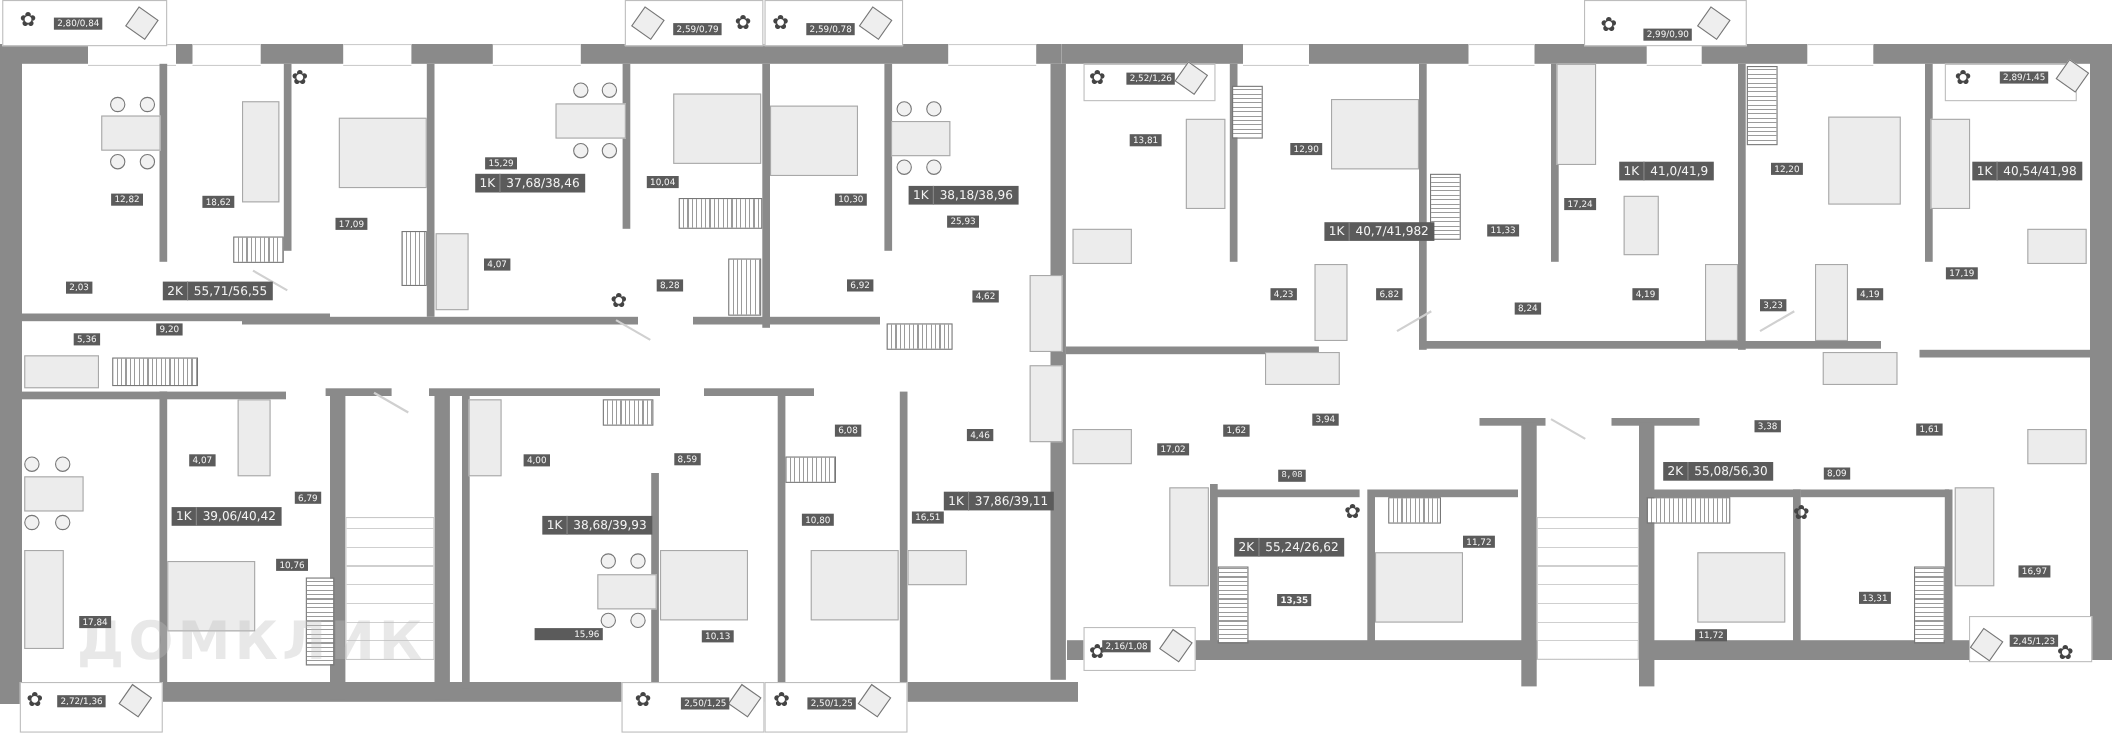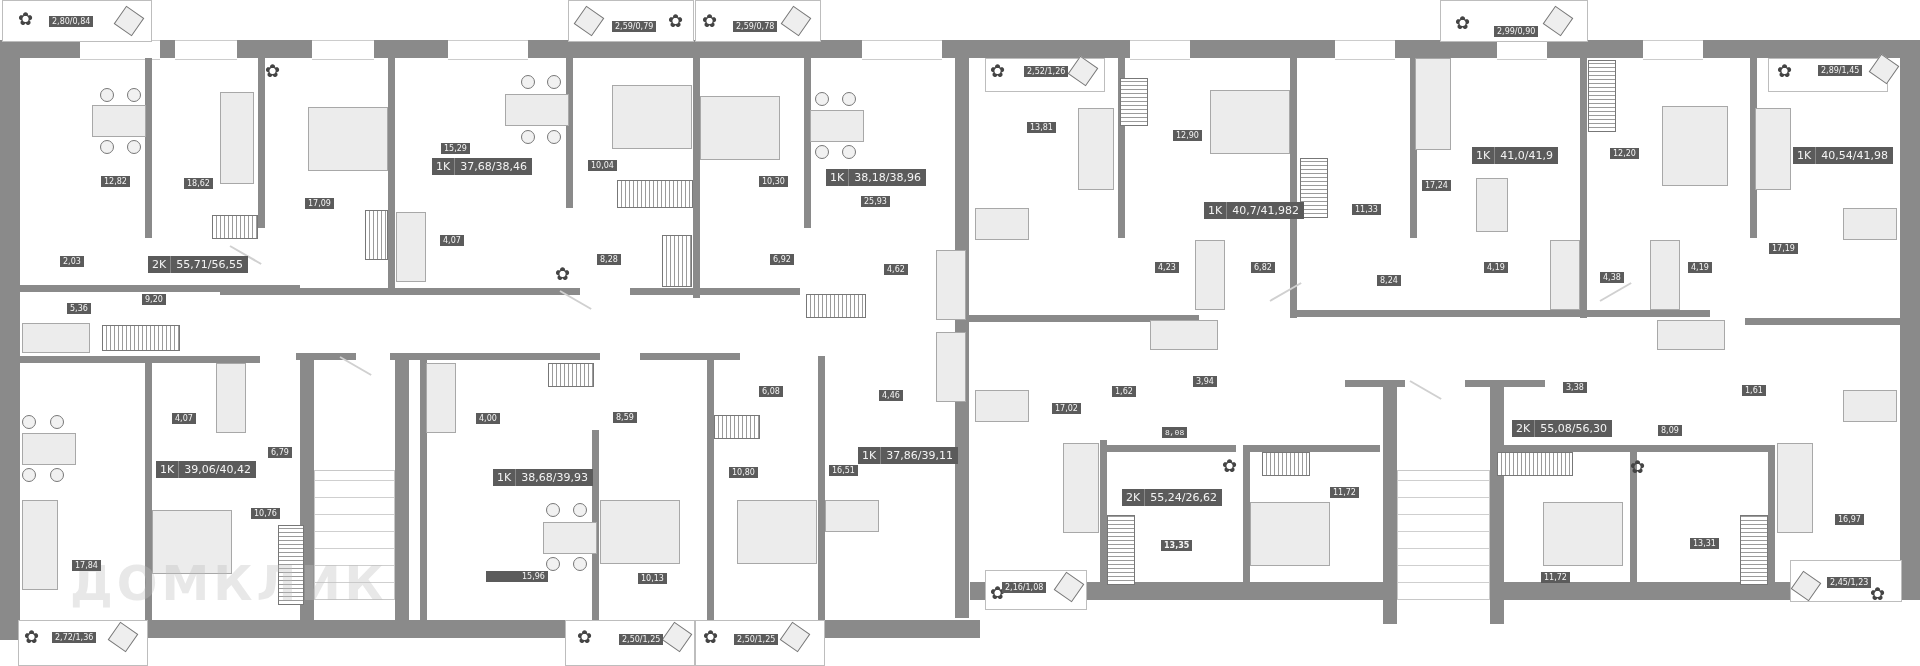--- a/index.html
+++ b/index.html
@@ -282,21 +282,21 @@
   <div class="lbl" style="left:770px;top:254px;">6,92</div>
   <div class="lbl" style="left:1027px;top:122px;">13,81</div>
   <div class="lbl" style="left:1173px;top:130px;">12,90</div>
   <div class="lbl" style="left:1352px;top:162px;margin-top:42px;">11,33</div>
   <div class="lbl" style="left:1422px;top:180px;">17,24</div>
   <div class="lbl" style="left:1610px;top:148px;">12,20</div>
   <div class="lbl" style="left:1155px;top:262px;">4,23</div>
   <div class="lbl" style="left:1251px;top:262px;">6,82</div>
   <div class="lbl" style="left:1377px;top:275px;">8,24</div>
   <div class="lbl" style="left:1484px;top:262px;">4,19</div>
-  <div class="lbl" style="left:1600px;top:272px;">4,38</div>
+  <div class="lbl" style="left:1600px;top:272px;">3,23</div>
   <div class="lbl" style="left:1688px;top:262px;">4,19</div>
   <div class="lbl" style="left:1769px;top:243px;">17,19</div>
   <div class="lbl" style="left:884px;top:264px;">4,62</div>
   <div class="lbl" style="left:879px;top:390px;">4,46</div>
   <div class="lbl" style="left:172px;top:413px;">4,07</div>
   <div class="lbl" style="left:268px;top:447px;">6,79</div>
   <div class="lbl" style="left:251px;top:508px;">10,76</div>
   <div class="lbl" style="left:72px;top:560px;">17,84</div>
   <div class="lbl" style="left:476px;top:413px;">4,00</div>
   <div class="lbl" style="left:613px;top:412px;">8,59</div>
@@ -304,21 +304,21 @@
   <div class="lbl" style="left:486px;top:571px;padding-left:36px;">15,96</div>
   <div class="lbl" style="left:638px;top:573px;">10,13</div>
   <div class="lbl" style="left:729px;top:467px;">10,80</div>
   <div class="lbl" style="left:829px;top:465px;">16,51</div>
   <div class="lbl" style="left:1052px;top:403px;">17,02</div>
   <div class="lbl" style="left:1112px;top:386px;">1,62</div>
   <div class="lbl" style="left:1193px;top:376px;">3,94</div>
   <div class="lbl" style="left:1162px;top:427px;font-family:Liberation Mono, monospace;">8,08</div>
   <div class="lbl" style="left:1330px;top:487px;">11,72</div>
   <div class="lbl" style="left:1161px;top:540px;font-weight:bold;">13,35</div>
-  <div class="lbl" style="left:1563px;top:382px;">3,38</div>
+  <div class="lbl" style="left:1595px;top:382px;">3,38</div>
   <div class="lbl" style="left:1742px;top:385px;">1,61</div>
   <div class="lbl" style="left:1658px;top:425px;">8,09</div>
   <div class="lbl" style="left:1541px;top:572px;">11,72</div>
   <div class="lbl" style="left:1690px;top:538px;">13,31</div>
   <div class="lbl" style="left:1835px;top:514px;">16,97</div>
 
   <div class="lbl" style="left:49px;top:16px;">2,80/0,84</div>
   <div class="lbl" style="left:612px;top:21px;">2,59/0,79</div>
   <div class="lbl" style="left:733px;top:21px;">2,59/0,78</div>
   <div class="lbl" style="left:1024px;top:66px;">2,52/1,26</div>

